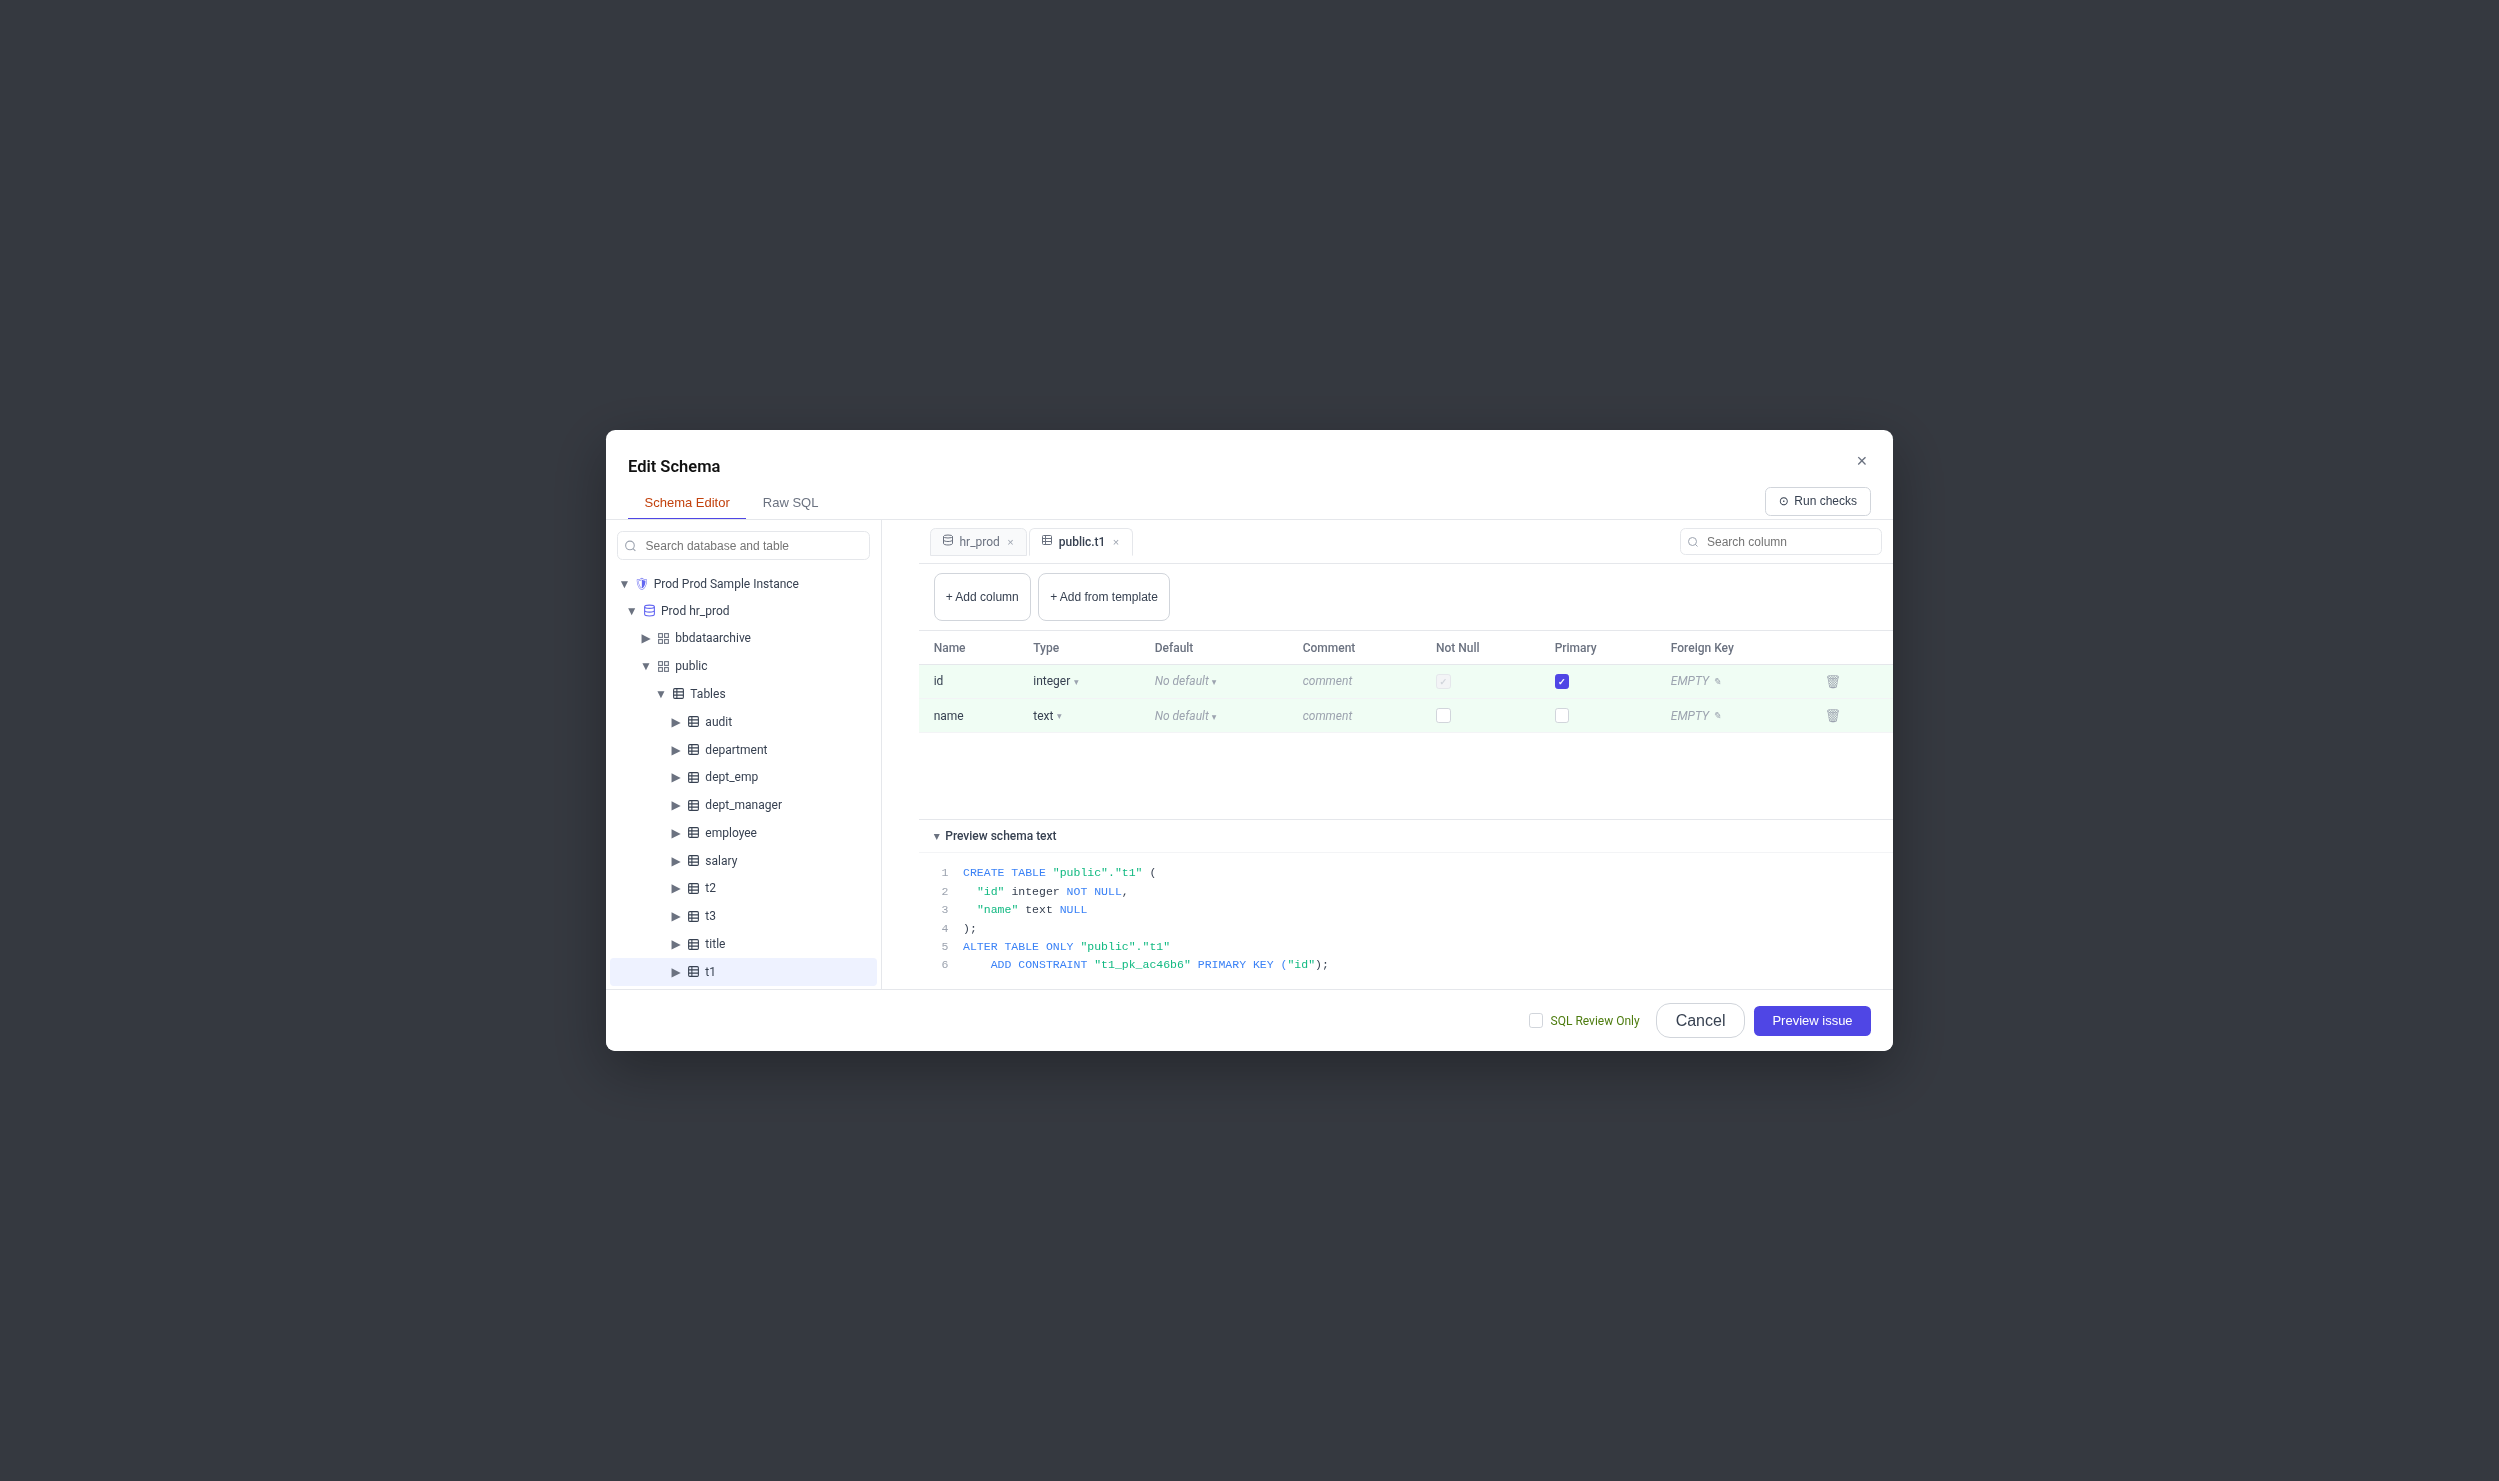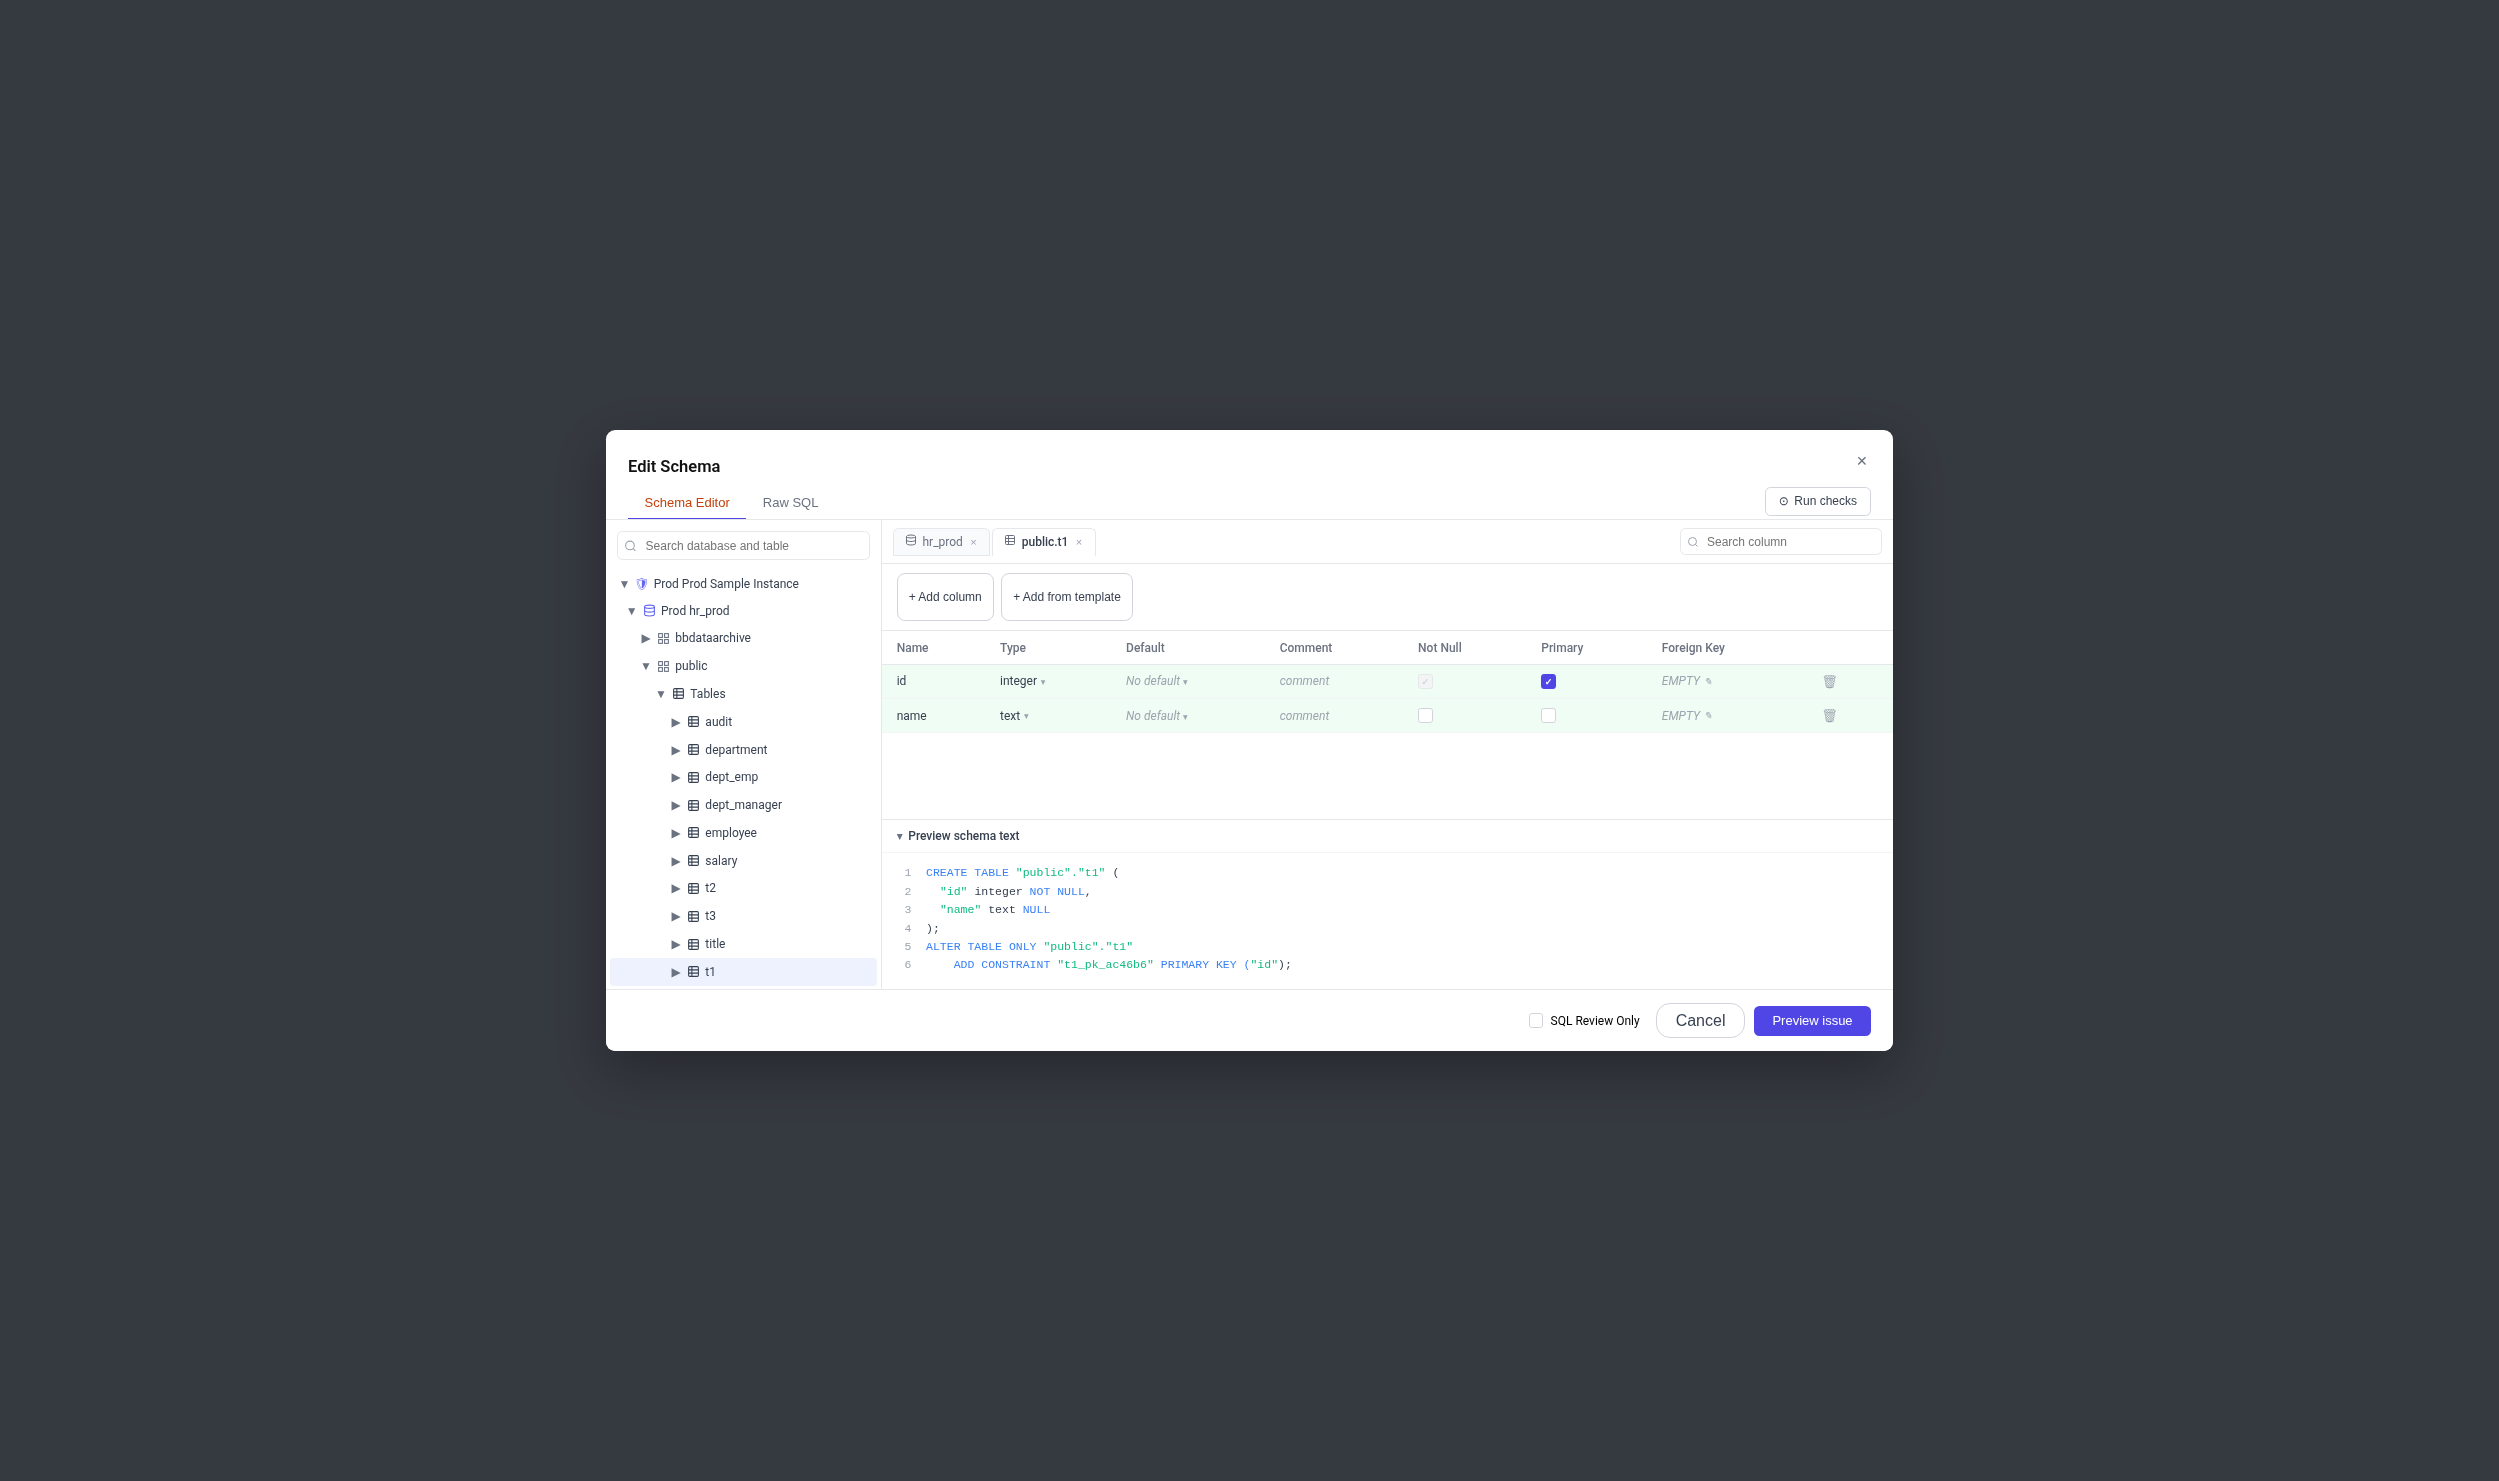--- a/index.html
+++ b/index.html
@@ -85,20 +85,21 @@
       font-size: 12px;
       cursor: pointer;
       color: #374151;
       margin-bottom: 3.7px;
     }
     .modal-body {
       display: flex;
       flex: 1;
       overflow: hidden;
       min-height: 0;
+      gap: 37px;
     }
     
     .sidebar {
       width: 276px;
       min-width: 239px;
       border-right: 0.9px solid #e5e7eb;
       display: flex;
       flex-direction: column;
       overflow: hidden;
     }
@@ -416,21 +417,21 @@
       padding: 13px 22px;
       border-top: 0.9px solid #e5e7eb;
       gap: 9.2px;
       background: #fff;
     }
     .sql-review-label {
       display: flex;
       align-items: center;
       gap: 7.4px;
       font-size: 12px;
-      color: #000000;
+      color: #4d7c0f;
       margin-right: 7.4px;
       cursor: pointer;
     }
     .sql-cb {
       width: 14.7px;
       height: 14.7px;
       border: 1.4px solid #d1d5db;
       border-radius: 2.8px;
       display: inline-flex;
       align-items: center;

